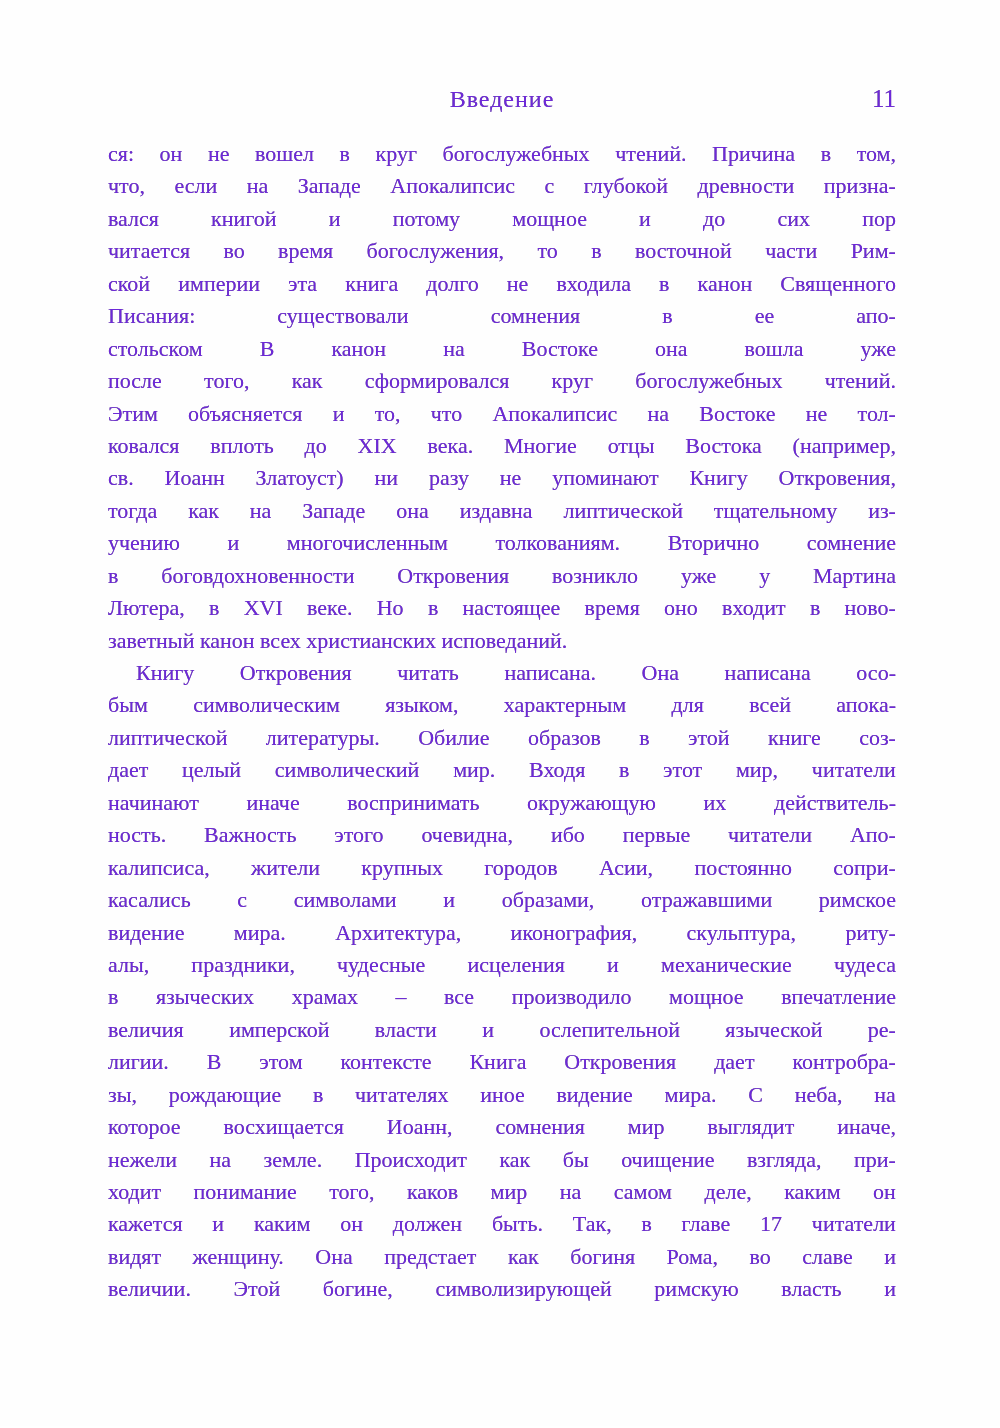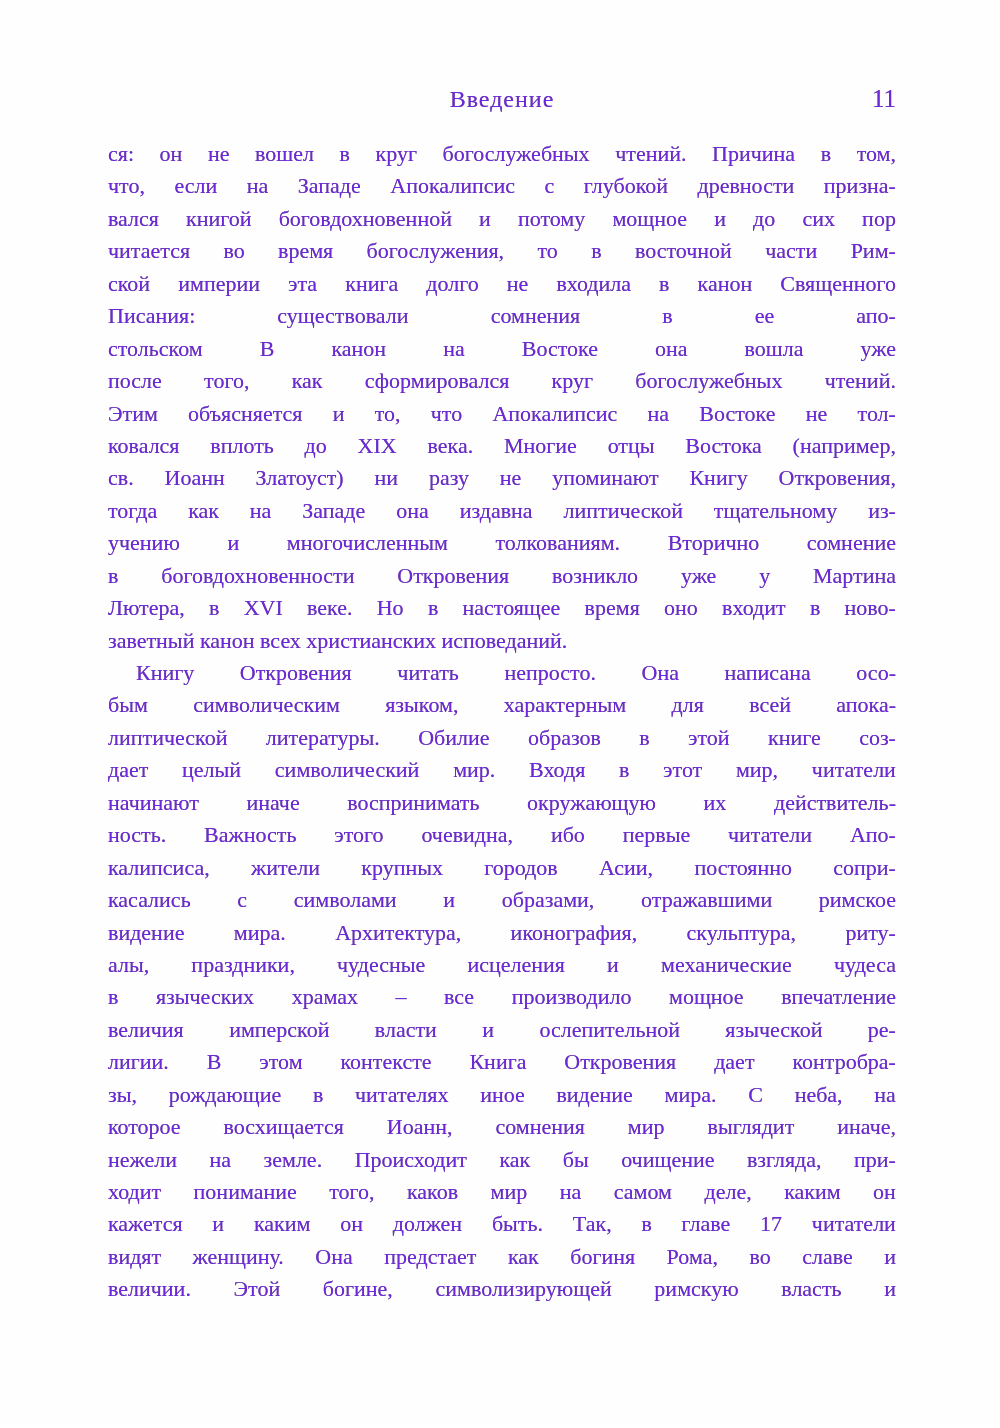--- a/index.html
+++ b/index.html
@@ -68,35 +68,35 @@
 <body>
 
 <div class="page">
   <div class="running-header">
     <span class="header-title">Введение</span>
     <span class="page-number">11</span>
   </div>
   <div class="text-block" id="text-block">
       <div class="line"><span>ся:</span><span>он</span><span>не</span><span>вошел</span><span>в</span><span>круг</span><span>богослужебных</span><span>чтений.</span><span>Причина</span><span>в</span><span>том,</span></div>
       <div class="line"><span>что,</span><span>если</span><span>на</span><span>Западе</span><span>Апокалипсис</span><span>с</span><span>глубокой</span><span>древности</span><span>призна-</span></div>
-      <div class="line"><span>вался</span><span>книгой</span><span>боговдохновенной</span><span>и</span><span>потому</span><span>мощное</span><span>и</span><span>до</span><span>сих</span><span>пор</span></div>
+      <div class="line"><span>вался</span><span>книгой</span><span>и</span><span>потому</span><span>мощное</span><span>и</span><span>до</span><span>сих</span><span>пор</span></div>
       <div class="line"><span>читается</span><span>во</span><span>время</span><span>богослужения,</span><span>то</span><span>в</span><span>восточной</span><span>части</span><span>Рим-</span></div>
       <div class="line"><span>ской</span><span>империи</span><span>эта</span><span>книга</span><span>долго</span><span>не</span><span>входила</span><span>в</span><span>канон</span><span>Священного</span></div>
       <div class="line"><span>Писания:</span><span>существовали</span><span>сомнения</span><span>в</span><span>ее</span><span>апо-</span></div>
       <div class="line"><span>стольском</span><span>В</span><span>канон</span><span>на</span><span>Востоке</span><span>она</span><span>вошла</span><span>уже</span></div>
       <div class="line"><span>после</span><span>того,</span><span>как</span><span>сформировался</span><span>круг</span><span>богослужебных</span><span>чтений.</span></div>
       <div class="line"><span>Этим</span><span>объясняется</span><span>и</span><span>то,</span><span>что</span><span>Апокалипсис</span><span>на</span><span>Востоке</span><span>не</span><span>тол-</span></div>
       <div class="line"><span>ковался</span><span>вплоть</span><span>до</span><span>XIX</span><span>века.</span><span>Многие</span><span>отцы</span><span>Востока</span><span>(например,</span></div>
       <div class="line"><span>св.</span><span>Иоанн</span><span>Златоуст)</span><span>ни</span><span>разу</span><span>не</span><span>упоминают</span><span>Книгу</span><span>Откровения,</span></div>
       <div class="line"><span>тогда</span><span>как</span><span>на</span><span>Западе</span><span>она</span><span>издавна</span><span>липтической</span><span>тщательному</span><span>из-</span></div>
       <div class="line"><span>учению</span><span>и</span><span>многочисленным</span><span>толкованиям.</span><span>Вторично</span><span>сомнение</span></div>
       <div class="line"><span>в</span><span>боговдохновенности</span><span>Откровения</span><span>возникло</span><span>уже</span><span>у</span><span>Мартина</span></div>
       <div class="line"><span>Лютера,</span><span>в</span><span>XVI</span><span>веке.</span><span>Но</span><span>в</span><span>настоящее</span><span>время</span><span>оно</span><span>входит</span><span>в</span><span>ново-</span></div>
       <div class="line nojust">заветный канон всех христианских исповеданий.</div>
-      <div class="line indent"><span>Книгу</span><span>Откровения</span><span>читать</span><span>непросто.</span><span>Она</span><span>написана</span><span>осо-</span></div>
+      <div class="line indent"><span>Книгу</span><span>Откровения</span><span>читать</span><span>написана.</span><span>Она</span><span>написана</span><span>осо-</span></div>
       <div class="line"><span>бым</span><span>символическим</span><span>языком,</span><span>характерным</span><span>для</span><span>всей</span><span>апока-</span></div>
       <div class="line"><span>липтической</span><span>литературы.</span><span>Обилие</span><span>образов</span><span>в</span><span>этой</span><span>книге</span><span>соз-</span></div>
       <div class="line"><span>дает</span><span>целый</span><span>символический</span><span>мир.</span><span>Входя</span><span>в</span><span>этот</span><span>мир,</span><span>читатели</span></div>
       <div class="line"><span>начинают</span><span>иначе</span><span>воспринимать</span><span>окружающую</span><span>их</span><span>действитель-</span></div>
       <div class="line"><span>ность.</span><span>Важность</span><span>этого</span><span>очевидна,</span><span>ибо</span><span>первые</span><span>читатели</span><span>Апо-</span></div>
       <div class="line"><span>калипсиса,</span><span>жители</span><span>крупных</span><span>городов</span><span>Асии,</span><span>постоянно</span><span>сопри-</span></div>
       <div class="line"><span>касались</span><span>с</span><span>символами</span><span>и</span><span>образами,</span><span>отражавшими</span><span>римское</span></div>
       <div class="line"><span>видение</span><span>мира.</span><span>Архитектура,</span><span>иконография,</span><span>скульптура,</span><span>риту-</span></div>
       <div class="line"><span>алы,</span><span>праздники,</span><span>чудесные</span><span>исцеления</span><span>и</span><span>механические</span><span>чудеса</span></div>
       <div class="line"><span>в</span><span>языческих</span><span>храмах</span><span>–</span><span>все</span><span>производило</span><span>мощное</span><span>впечатление</span></div>

